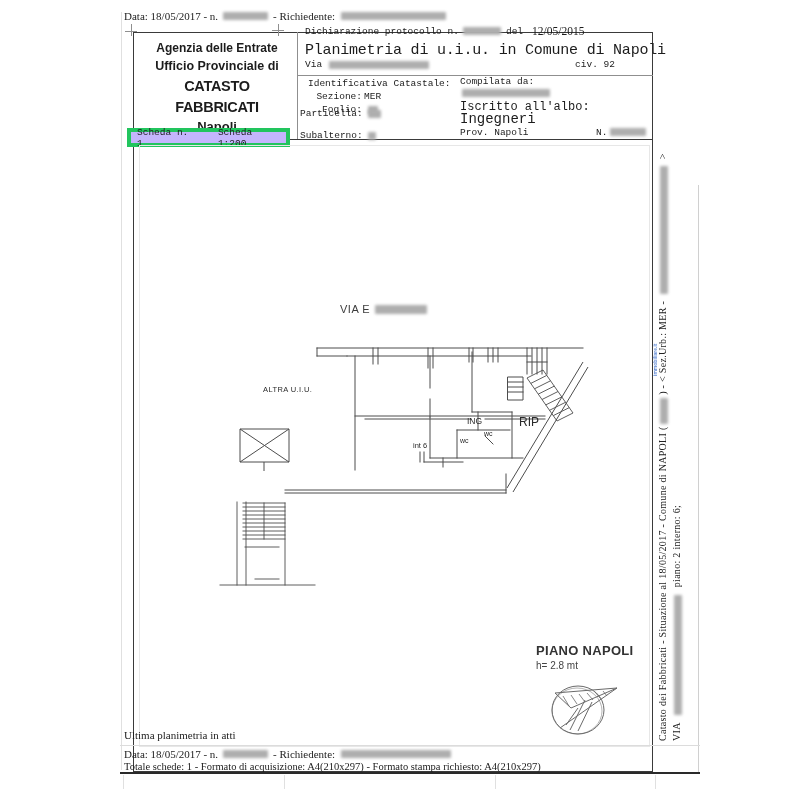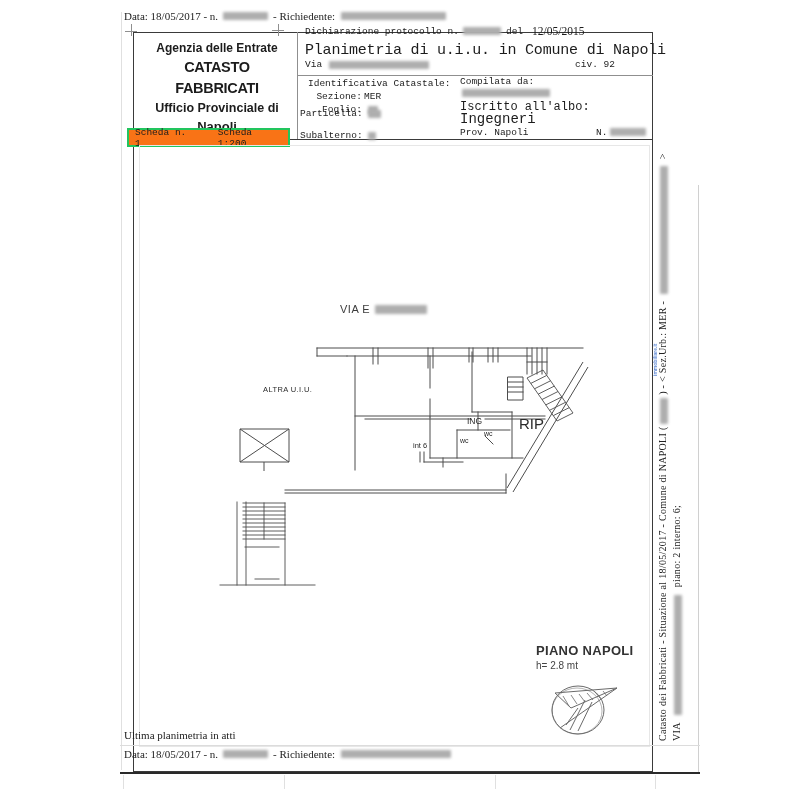--- a/index.html
+++ b/index.html
@@ -13,21 +13,21 @@
           height:8px;border-radius:1px;vertical-align:middle;}
   .hline{position:absolute;background:#3a3a3a;height:1px;}
   .vline{position:absolute;background:#3a3a3a;width:1px;}
   .lite{background:#e0e0e0;}
   .med{background:#8f8f8f;}
   .frame{position:absolute;left:133px;top:32px;width:520px;height:740px;
          border:1px solid #3a3a3a;box-sizing:border-box;}
   .inner-border{position:absolute;left:139px;top:145px;width:511px;height:602px;
          border:1px solid #e7e7e7;box-sizing:border-box;}
   .scheda-box{position:absolute;left:127px;top:128px;width:163px;height:19px;
-         border:2px solid #22c55e;background:#f97316;box-sizing:border-box;
+         border:4px solid #22c55e;background:#c4b5fd;box-sizing:border-box;
          display:flex;align-items:center;gap:24px;padding:0 6px;}
   .row{position:absolute;display:flex;align-items:center;white-space:nowrap;}
   .wm-main{position:absolute;left:138px;top:352px;font-weight:bold;
          color:#000;opacity:0.055;letter-spacing:-3px;white-space:nowrap;}
   .wm-house{font-size:46px;vertical-align:6px;margin-right:-4px;}
   .wm-text{font-size:66px;}
   .rot{transform:rotate(-90deg);transform-origin:0 0;white-space:nowrap;}
   .sidebar-line{position:absolute;font-family:"Liberation Serif",serif;
          font-size:10px;color:#222;letter-spacing:0.3px;}
   .plan-label{position:absolute;color:#2a2a2a;white-space:nowrap;}
@@ -48,22 +48,22 @@
 
   <div class="frame"></div>
 
   <div class="vline med" style="left:131px;top:24px;height:12px;"></div>
   <div class="hline med" style="left:125px;top:31px;width:12px;"></div>
   <div class="vline med" style="left:278px;top:24px;height:12px;"></div>
   <div class="hline med" style="left:272px;top:30px;width:12px;"></div>
 
   <div class="abs sans" style="left:141px;top:40px;width:152px;text-align:center;line-height:1.45;">
     <div style="font-size:12px;font-weight:bold;">Agenzia delle Entrate</div>
+    <div style="font-size:12.5px;font-weight:bold;">Ufficio Provinciale di</div>
     <div style="font-size:14.5px;font-weight:bold;letter-spacing:-0.3px;">CATASTO FABBRICATI</div>
-    <div style="font-size:12.5px;font-weight:bold;">Ufficio Provinciale di</div>
     <div style="font-size:13px;font-weight:bold;">Napoli</div>
   </div>
 
   <div class="vline med" style="left:297px;top:32px;height:107px;"></div>
   <div class="hline med" style="left:297px;top:75px;width:356px;"></div>
   <div class="hline" style="left:133px;top:139px;width:520px;"></div>
 
   <div class="row mono" style="left:305px;top:25px;font-size:9.5px;">
     <span>Dichiarazione protocollo n.</span>
     <span class="redact" style="width:38px;margin-left:4px;"></span>
@@ -155,21 +155,21 @@
       <path d="M437,590 L452,560 M445,591 L459,562 M433,585 L445,568"></path>
     </g>
   </svg>
 
   <div class="row sans" style="left:340px;top:303px;font-size:11px;letter-spacing:0.5px;color:#3c3c3c;">
     <span>VIA E</span>
     <span class="redact" style="width:52px;height:9px;margin-left:5px;"></span>
   </div>
   <div class="plan-label" style="left:263px;top:385px;font-size:7.5px;letter-spacing:0.4px;">ALTRA U.I.U.</div>
   <div class="plan-label" style="left:431px;top:416px;font-size:8.5px;margin-left:36px;">ING</div>
-  <div class="plan-label" style="left:483px;top:415px;font-size:15px;padding-left:36px;">RIP</div>
+  <div class="plan-label" style="left:483px;top:415px;font-size:12px;padding-left:36px;">RIP</div>
   <div class="plan-label" style="left:484px;top:430px;font-size:7px;">wc</div>
   <div class="plan-label" style="left:460px;top:437px;font-size:7px;">wc</div>
   <div class="plan-label" style="left:413px;top:441px;font-size:7.5px;">int 6</div>
   <div class="plan-label" style="left:536px;top:643px;font-size:13px;font-weight:bold;letter-spacing:0.3px;color:#333;">PIANO NAPOLI</div>
   <div class="plan-label" style="left:536px;top:660px;font-size:10px;color:#444;">h= 2.8 mt</div>
 
   <div class="sidebar-line rot" style="left:657px;top:741px;">
     <span>Catasto dei Fabbricati - Situazione al 18/05/2017 - Comune di NAPOLI (</span>
     <span class="redact" style="width:26px;"></span>
     <span>) - &lt; Sez.Urb.: MER -</span>
@@ -185,19 +185,20 @@
   <div class="vline" style="left:698px;top:185px;height:587px;background:#d0d0d0;"></div>
 
   <div class="abs serif" style="left:124px;top:729px;font-size:11px;">Ultima planimetria in atti</div>
   <div class="hline" style="left:120px;top:745px;width:580px;background:#dcdcdc;"></div>
   <div class="row serif" style="left:124px;top:748px;font-size:11px;">
     <span>Data: 18/05/2017 - n.</span>
     <span class="redact" style="width:45px;margin-left:5px;"></span>
     <span style="margin-left:5px;">- Richiedente:</span>
     <span class="redact" style="width:110px;margin-left:6px;"></span>
   </div>
+  <div class="abs serif" style="left:124px;top:761px;font-size:10.5px;">Totale schede: 1 - Formato di acquisizione: A4(210x297) - Formato stampa richiesto: A4(210x297)</div>
   <div class="hline" style="left:120px;top:772px;width:580px;height:2px;background:#2a2a2a;"></div>
   <div class="vline lite" style="left:123px;top:775px;height:14px;"></div>
   <div class="vline lite" style="left:284px;top:775px;height:14px;"></div>
   <div class="vline lite" style="left:495px;top:775px;height:14px;"></div>
   <div class="vline lite" style="left:655px;top:775px;height:14px;"></div>
 
 </div>
 
 </body></html>

